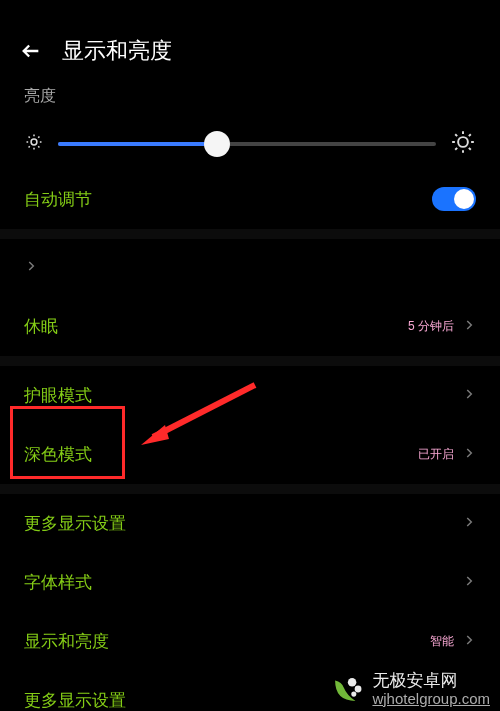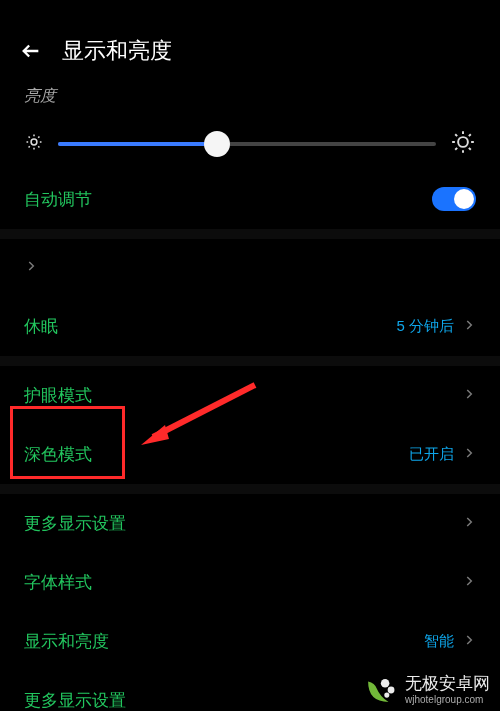--- a/index.html
+++ b/index.html
@@ -33,21 +33,20 @@
       color: #fff;
     }
 
     .brightness-section {
       padding: 4px 24px 10px;
     }
     .section-label {
       font-size: 16px;
       color: #aaa;
       margin-bottom: 22px;
-      font-style: italic;
     }
     .brightness-row {
       display: flex;
       align-items: center;
       gap: 14px;
     }
     .sun-icon svg { stroke: #ddd; stroke-width: 1.8; fill: none; }
     .slider-track {
       flex: 1;
       height: 4px;
@@ -77,30 +76,30 @@
 
     .row {
       display: flex;
       align-items: center;
       justify-content: space-between;
       padding: 18px 24px;
       min-height: 58px;
     }
     .row-label {
       font-size: 17px;
-      color: #22c55e;
+      color: #84cc16;
     }
     .row-right {
       display: flex;
       align-items: center;
       gap: 8px;
     }
     .row-value {
-      font-size: 15px;
-      color: #0ea5e9;
+      font-size: 12px;
+      color: #f9a8d4;
     }
     .chevron svg { stroke: #7a7a7a; stroke-width: 2.5; fill: none; }
 
     .toggle {
       width: 44px;
       height: 24px;
       background: #1a73ff;
       border-radius: 12px;
       position: relative;
     }
@@ -149,21 +148,21 @@
       gap: 8px;
       opacity: 0.92;
     }
     .wm-logo {
       width: 34px;
       height: 34px;
       position: relative;
     }
     .wm-text { display: flex; flex-direction: column; line-height: 1.1; }
     .wm-title { font-size: 17px; color: #fff; font-weight: 500; }
-    .wm-sub { font-size: 10px; color: #bbb; }
+    .wm-sub { font-size: 15px; color: #bbb; text-decoration: underline; }
   </style>
 </head>
 <body>
 
 <div class="header">
   <span class="back-icon">
     <svg viewBox="0 0 24 24" width="22" height="22">
         <path d="M20 12H4M10 6l-6 6 6 6"></path>
       </svg>
   </span>

